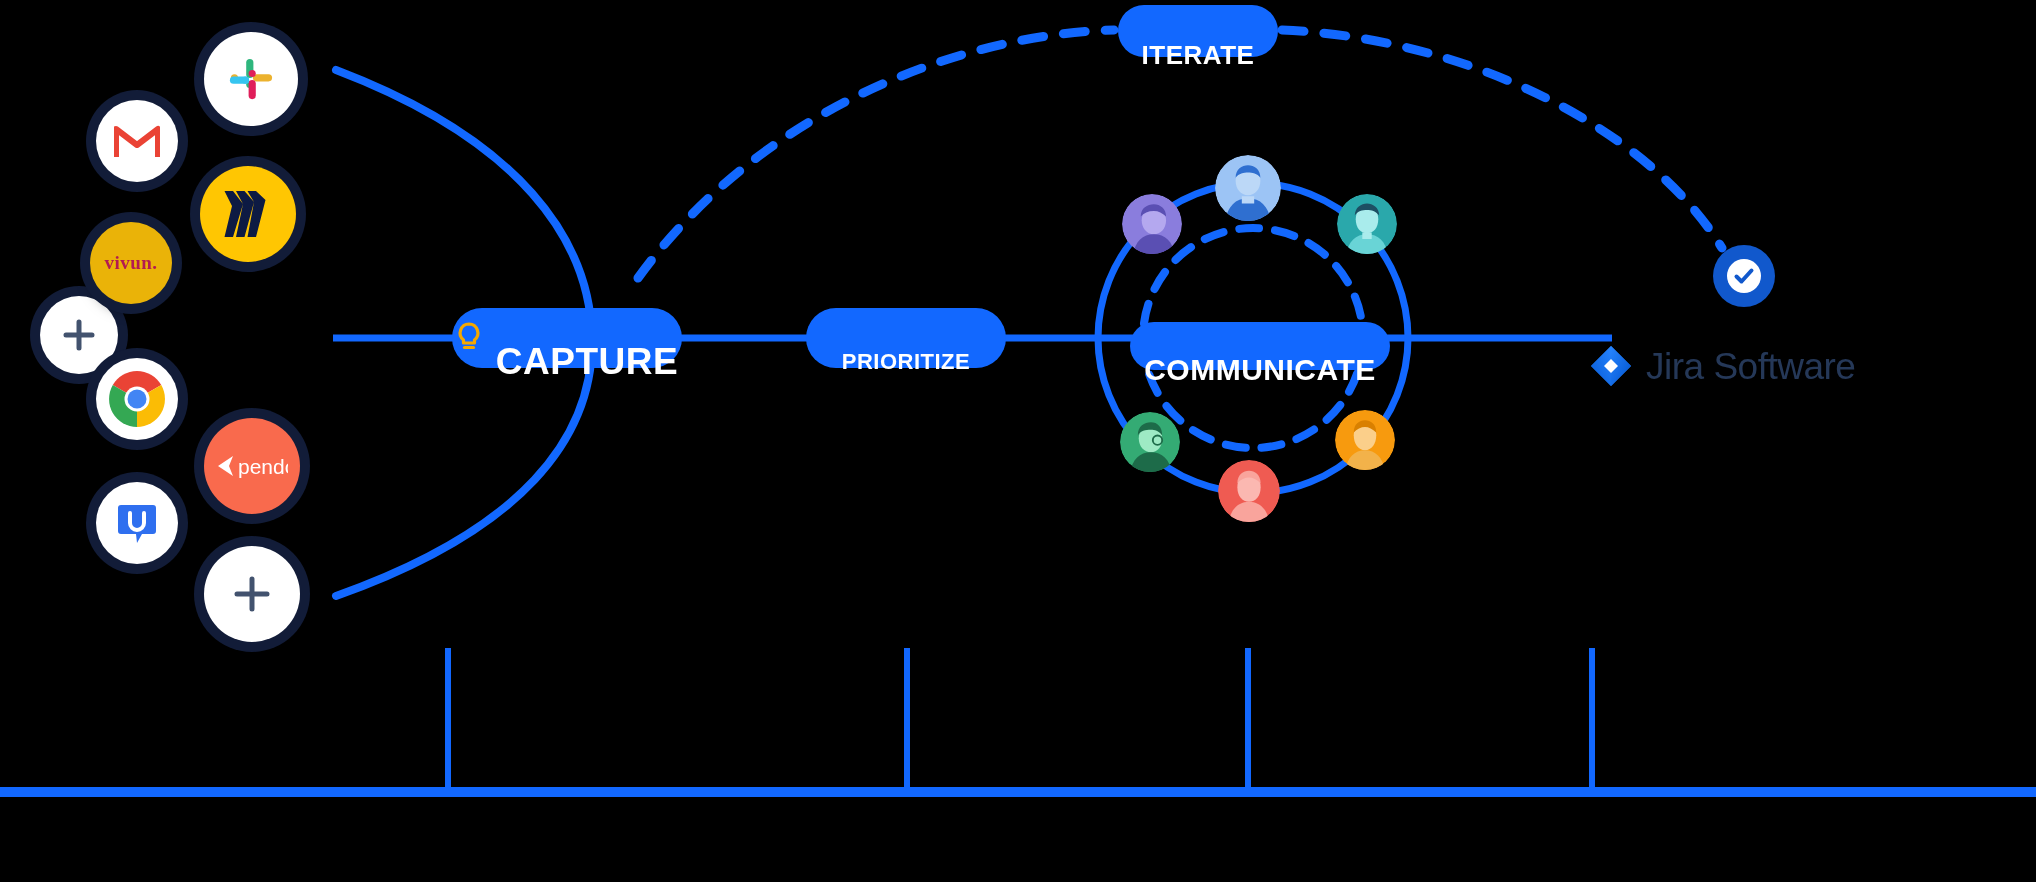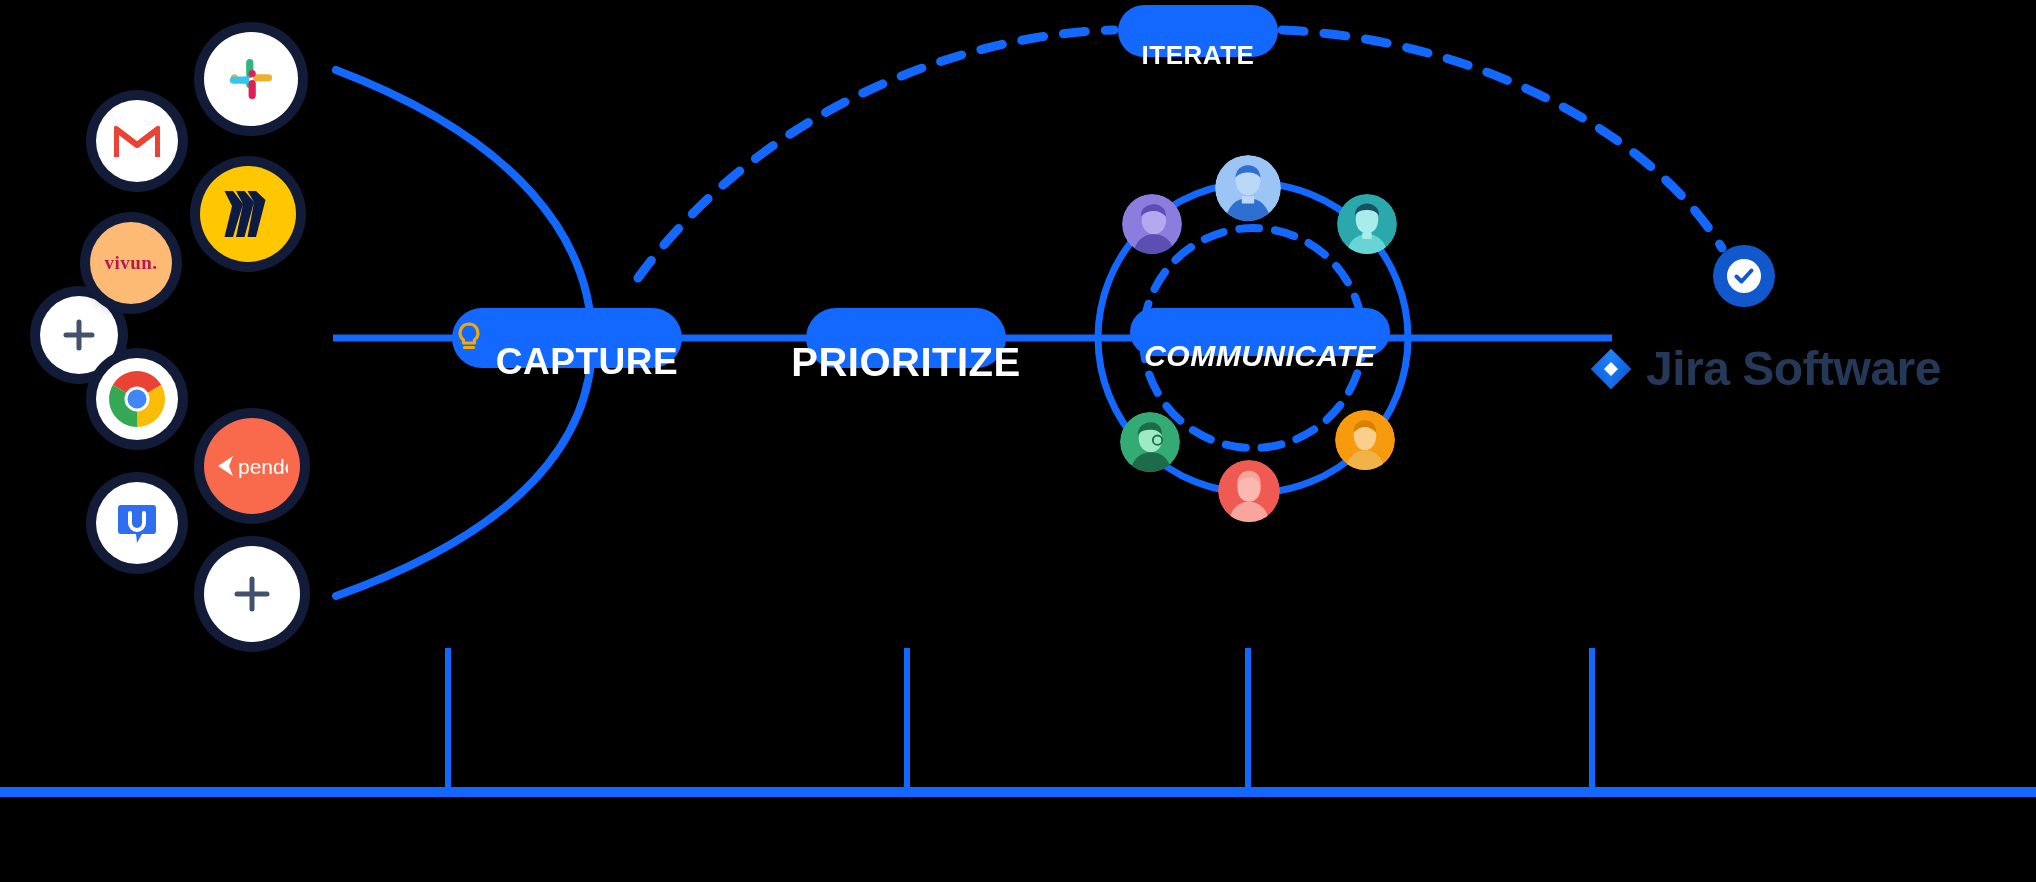--- a/index.html
+++ b/index.html
@@ -48,21 +48,21 @@
     background: #1268ff;
     border-radius: 999px;
     color: #ffffff;
     font-weight: bold;
     letter-spacing: 0.5px;
     white-space: nowrap;
     box-sizing: border-box;
   }
   .pill .pill-label { color: #ffffff; margin-top: 48px; }
   .pill-capture { font-size: 37px; }
-  .pill-prioritize { font-size: 40px; }
+  .pill-prioritize { font-size: 22px; }
   .pill-communicate { font-size: 30px; }
   .pill-iterate { font-size: 26px; }
 
   
   .avatar {
     position: absolute;
     border-radius: 50%;
     overflow: hidden;
   }
   .avatar svg { display: block; width: 100%; height: 100%; }
@@ -77,22 +77,22 @@
     justify-content: center;
   }
   .jira-lockup {
     position: absolute;
     display: flex;
     align-items: center;
     gap: 14px;
   }
   .jira-wordmark {
     color: #253858;
-    font-size: 48px;
-    font-weight: bold;
+    font-size: 37px;
+    font-weight: normal;
     letter-spacing: -0.5px;
     line-height: 1;
     white-space: nowrap;
   }
 </style>
 </head>
 <body>
 
 <div id="stage">
 
@@ -123,21 +123,21 @@
       <path d="M20 7 V33 M7 20 H33" stroke="#42526e" stroke-width="5" stroke-linecap="round"></path>
     </svg>
   </div>
 
   <div class="app-icon" style="left:96px; top:100px; width:82px; height:82px; background:#ffffff;">
     <svg width="46" height="36" viewBox="0 0 46 36">
       <path d="M2 34 V6 L23 22 L44 6 V34" fill="none" stroke="#ea4335" stroke-width="6" stroke-linejoin="round"></path>
     </svg>
   </div>
 
-  <div class="app-icon" style="left:90px; top:222px; width:82px; height:82px; background:#fdba74;">
+  <div class="app-icon" style="left:90px; top:222px; width:82px; height:82px; background:#eab308;">
     <span style="color:#b31a51; font-family:'Liberation Serif', serif; font-weight:bold; font-size:19px; letter-spacing:0.5px;">vivun.</span>
   </div>
 
   <div class="app-icon" style="left:96px; top:358px; width:82px; height:82px; background:#ffffff;">
     <svg width="58" height="58" viewBox="0 0 58 58">
       <circle cx="29" cy="29" r="28" fill="#ffffff"></circle>
       <path d="M29 1 A28 28 0 0 1 53.2 43 L29 29 Z" fill="#ea4335" transform="rotate(-60 29 29)"></path>
       <path d="M29 1 A28 28 0 0 1 53.2 43 L29 29 Z" fill="#fbbc05" transform="rotate(60 29 29)"></path>
       <path d="M29 1 A28 28 0 0 1 53.2 43 L29 29 Z" fill="#34a853" transform="rotate(180 29 29)"></path>
       <circle cx="29" cy="29" r="12.5" fill="#ffffff"></circle>
@@ -190,21 +190,21 @@
       <path d="M13 2 A9 9 0 0 0 7.5 18 V21 H18.5 V18 A9 9 0 0 0 13 2 Z" fill="none" stroke="#f5a800" stroke-width="3.2" stroke-linejoin="round"></path>
       <path d="M8.5 25.5 H17.5" stroke="#f5a800" stroke-width="3.2" stroke-linecap="round"></path>
     </svg>
     <span class="pill-label">CAPTURE</span>
   </div>
 
   <div class="pill pill-prioritize" style="left:806px; top:308px; width:200px; height:60px;">
     <span class="pill-label">PRIORITIZE</span>
   </div>
 
-  <div class="pill pill-communicate" style="left:1130px; top:308px; width:260px; height:48px; z-index:6;font-style:italic;">
+  <div class="pill pill-communicate" style="left:1130px; top:322px; width:260px; height:48px; z-index:6;">
     <span class="pill-label">COMMUNICATE</span>
   </div>
 
   <div class="pill pill-iterate" style="left:1118px; top:5px; width:160px; height:52px; z-index:6;">
     <span class="pill-label">ITERATE</span>
   </div>
 
   <div class="avatar" style="left:1215px; top:155px; width:66px; height:66px; z-index:7;">
     <svg viewBox="0 0 64 64">
       <circle cx="32" cy="32" r="32" fill="#9cc4f5"></circle>

